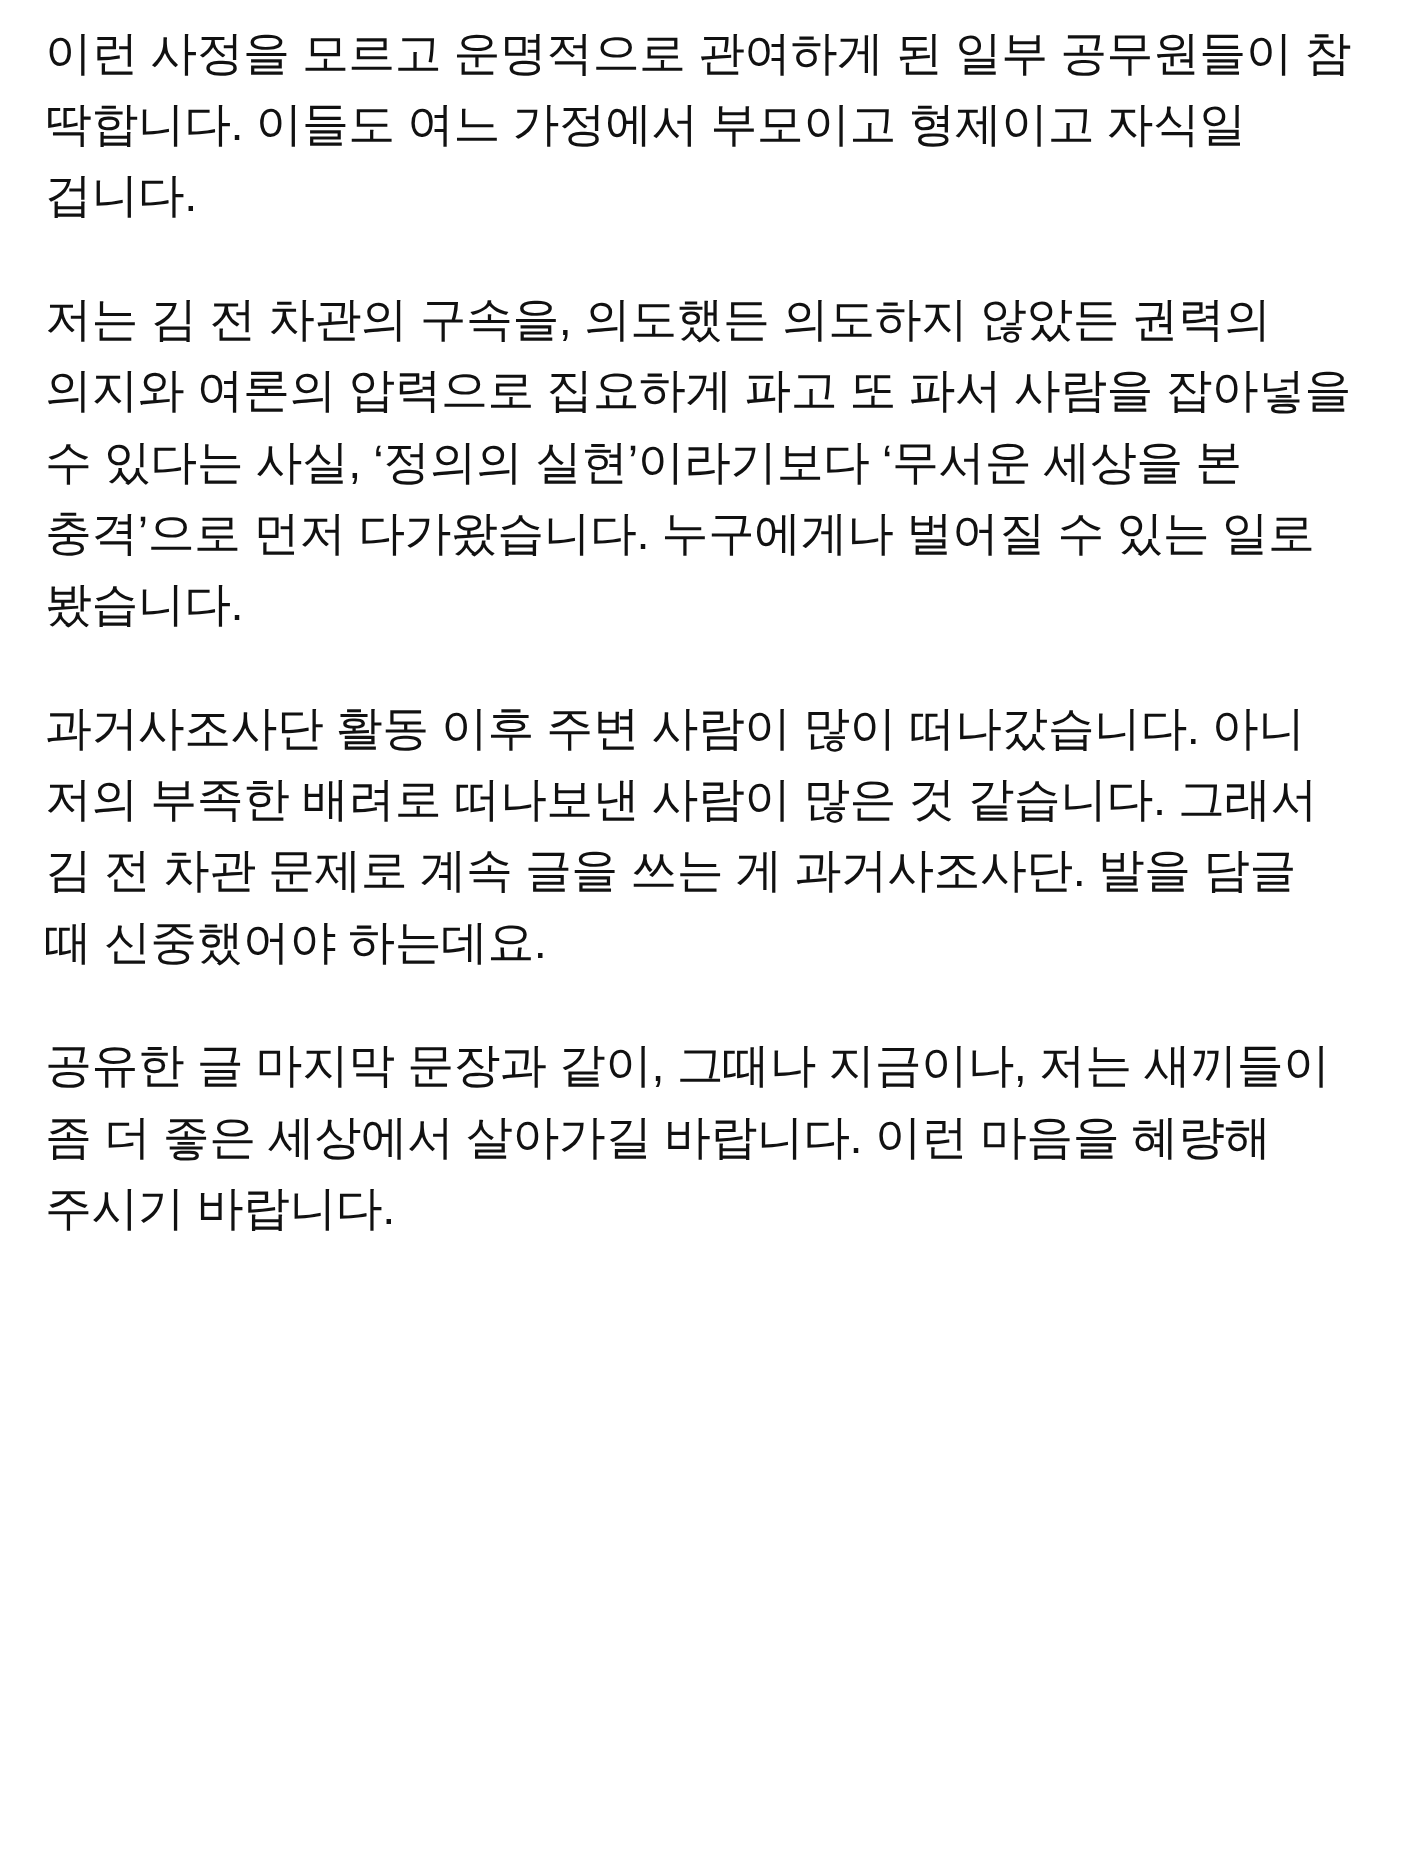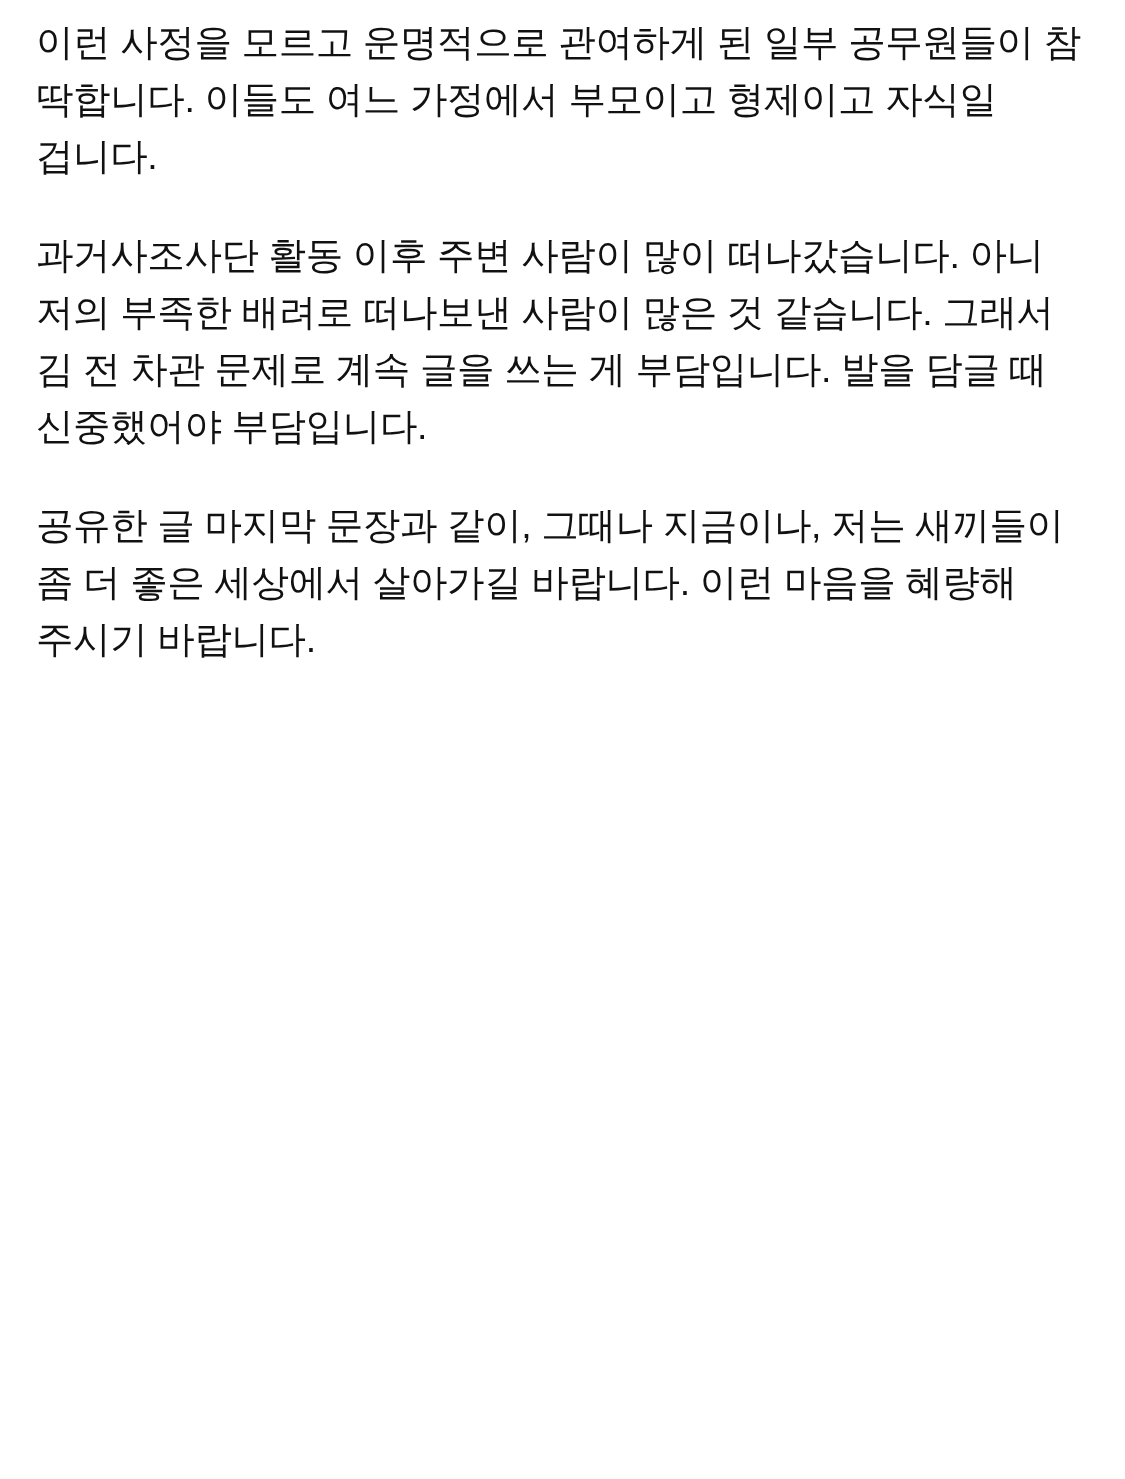--- a/index.html
+++ b/index.html
@@ -29,15 +29,16 @@
   }
   .para:last-child {
     margin-bottom: 0;
   }
 </style>
 </head>
 <body>
 
 <div class="page">
   <p class="para">이런 사정을 모르고 운명적으로 관여하게 된 일부 공무원들이 참 딱합니다. 이들도 여느 가정에서 부모이고 형제이고 자식일 겁니다.</p>
-  <p class="para">과거사조사단 활동 이후 주변 사람이 많이 떠나갔습니다. 아니 저의 부족한 배려로 떠나보낸 사람이 많은 것 같습니다. 그래서 김 전 차관 문제로 계속 글을 쓰는 게 부담입니다. 발을 담글 때 신중했어야 부담입니다.</p>
+  <p class="para">저는 김 전 차관의 구속을, 의도했든 의도하지 않았든 권력의 의지와 여론의 압력으로 집요하게 파고 또 파서 사람을 잡아넣을 수 있다는 사실, ‘정의의 실현’이라기보다 ‘무서운 세상을 본 충격’으로 먼저 다가왔습니다. 누구에게나 벌어질 수 있는 일로 봤습니다.</p>
+  <p class="para">과거사조사단 활동 이후 주변 사람이 많이 떠나갔습니다. 아니 저의 부족한 배려로 떠나보낸 사람이 많은 것 같습니다. 그래서 김 전 차관 문제로 계속 글을 쓰는 게 과거사조사단. 발을 담글 때 신중했어야 하는데요.</p>
   <p class="para">공유한 글 마지막 문장과 같이, 그때나 지금이나, 저는 새끼들이 좀 더 좋은 세상에서 살아가길 바랍니다. 이런 마음을 혜량해 주시기 바랍니다.</p>
 </div>
 
 </body></html>

